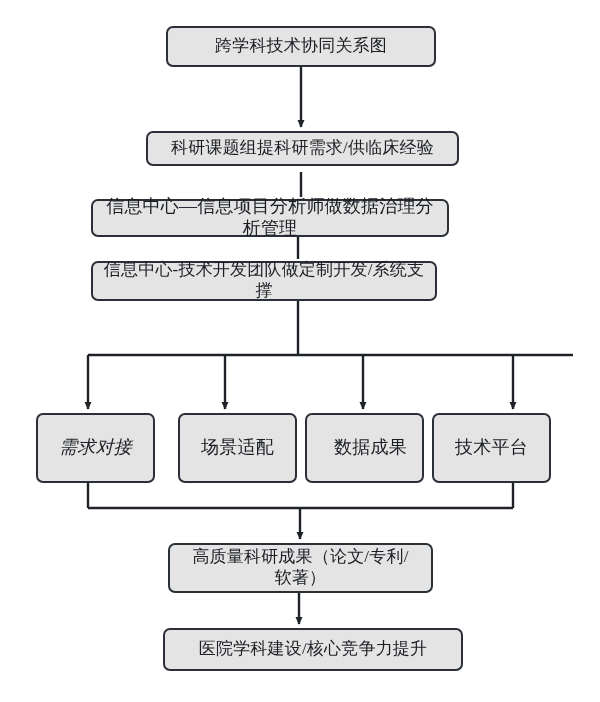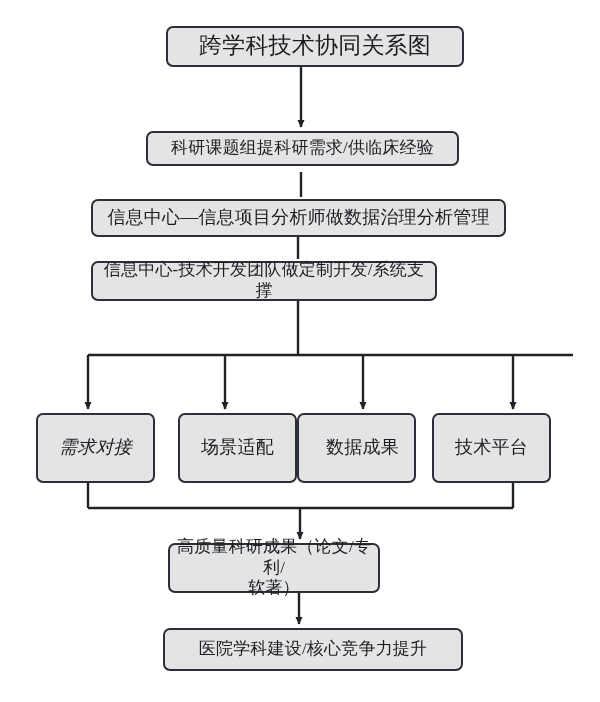--- a/index.html
+++ b/index.html
@@ -41,32 +41,32 @@
     letter-spacing: 0.2px;
     z-index: 2;
   }
   .node .label {
     display: block;
     padding: 0 6px;
     white-space: pre-line;
   }
 
   
-  .n-title      { left: 166px; top: 26px;  width: 298px; height: 41px; font-size: 23px; }
+  .n-title      { left: 166px; top: 26px;  width: 270px; height: 41px; font-size: 17px; }
   .n-research   { left: 146px; top: 131px; width: 313px; height: 35px; font-size: 17px; }
-  .n-analyst    { left:  91px; top: 199px; width: 415px; height: 38px; font-size: 18px; }
+  .n-analyst    { left:  91px; top: 199px; width: 358px; height: 38px; font-size: 18px; }
   .n-devteam    { left:  91px; top: 261px; width: 346px; height: 40px; font-size: 17px; }
 
   .n-branch     { top: 413px; width: 119px; height: 70px; font-size: 18px; }
   .n-b1         { left:  36px; font-style: italic; }
   .n-b2         { left: 154px; margin-left: 24px; }
-  .n-b3         { left: 297px; padding-left: 12px; }
+  .n-b3         { left: 305px; padding-left: 12px; }
   .n-b4         { left: 432px; }
 
-  .n-outcome    { left: 168px; top: 543px; width: 212px; height: 50px; font-size: 17px; }
+  .n-outcome    { left: 168px; top: 543px; width: 265px; height: 50px; font-size: 17px; }
   .n-impact     { left: 163px; top: 628px; width: 300px; height: 43px; font-size: 17px; }
 </style>
 </head>
 <body>
 
 <div id="canvas">
 
   <svg id="connectors" viewBox="0 0 600 702" xmlns="http://www.w3.org/2000/svg">
     <defs>
       <marker id="arrowhead" markerWidth="9" markerHeight="9" refX="7.2" refY="3.6" orient="auto" markerUnits="userSpaceOnUse">

